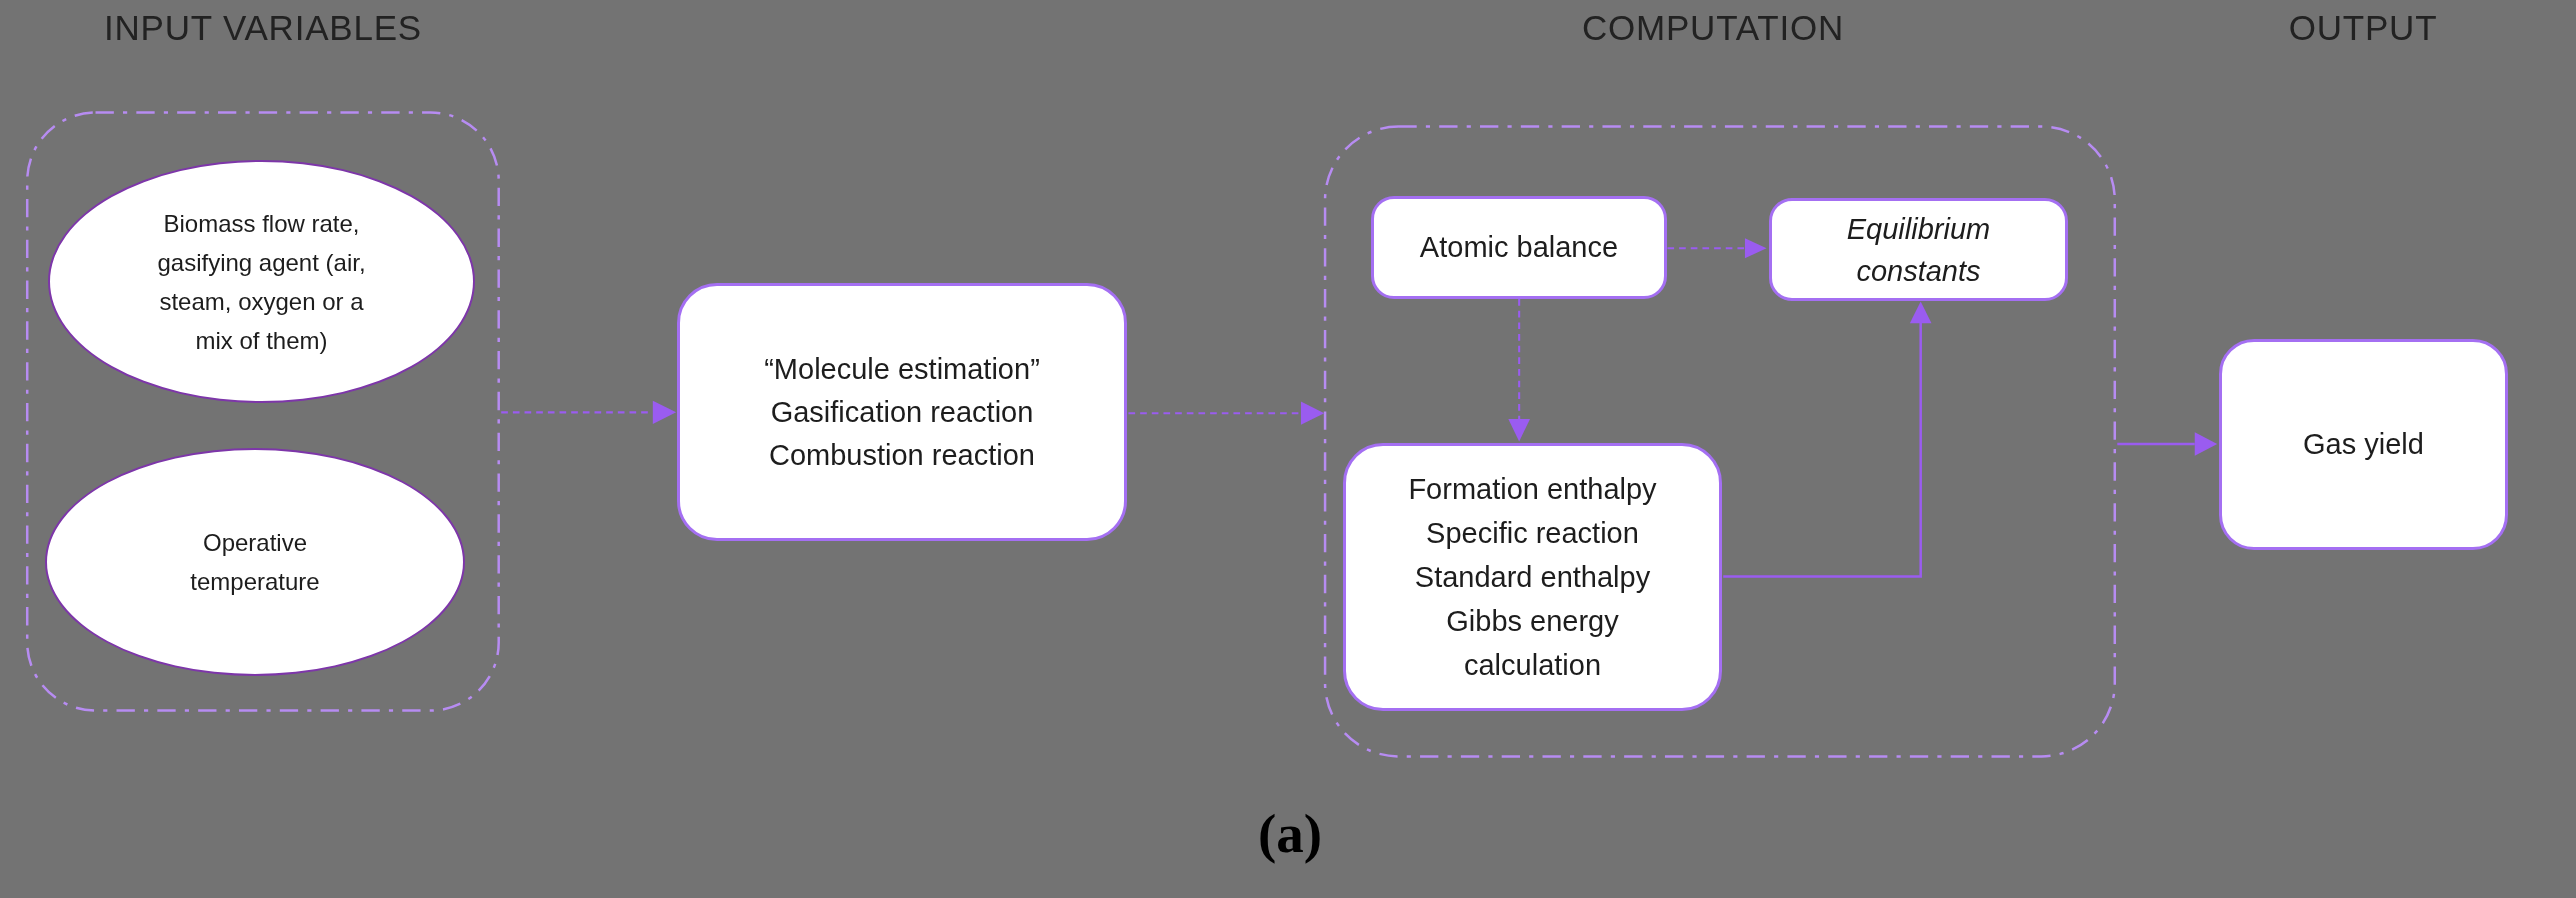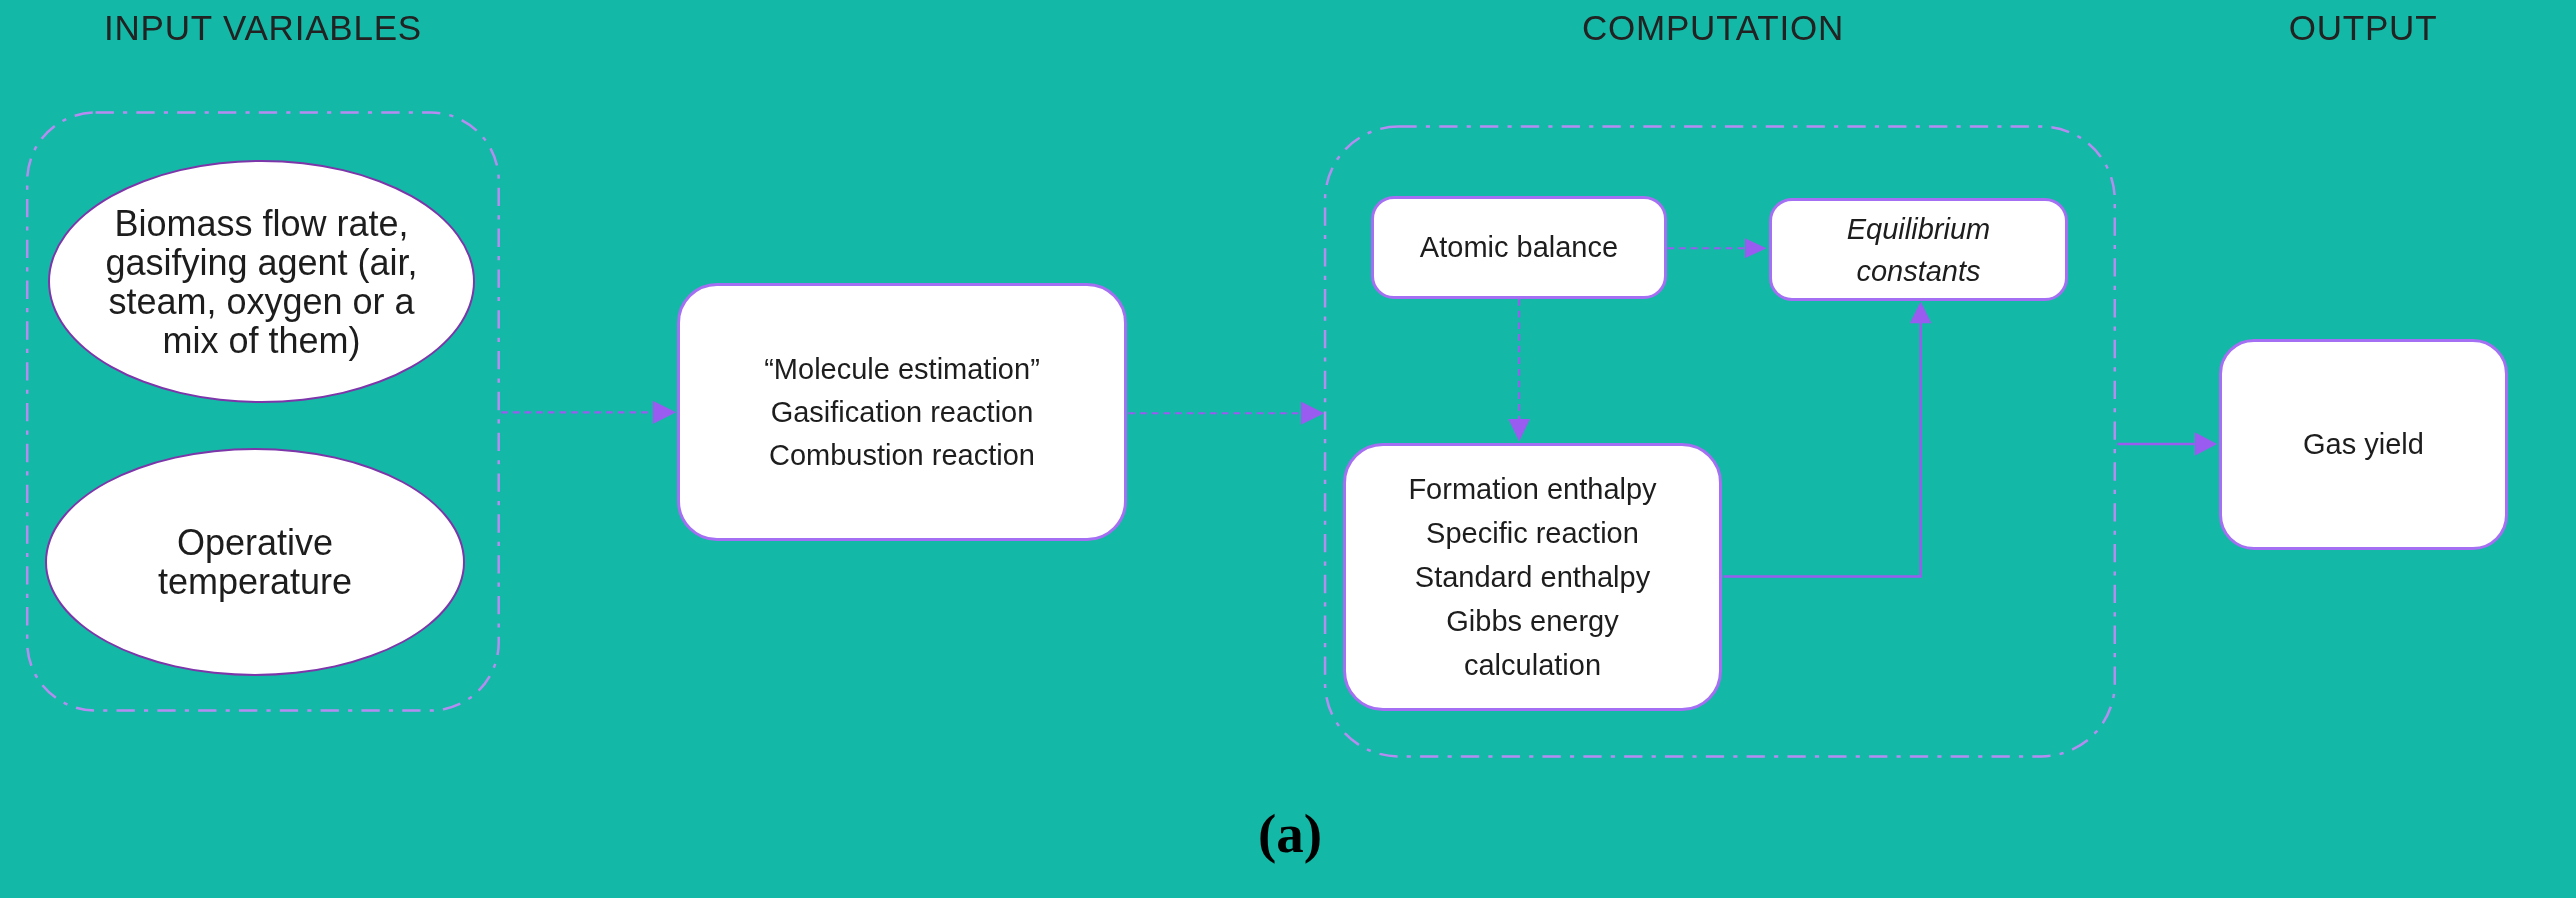--- a/index.html
+++ b/index.html
@@ -9,21 +9,21 @@
   }
   body {
     width: 2576px;
     height: 898px;
     font-family: "Liberation Sans", sans-serif;
   }
   .canvas {
     position: relative;
     width: 2576px;
     height: 898px;
-    background: #14b8a6;
+    background: #737373;
     overflow: hidden;
   }
   .layer {
     position: absolute;
     left: 0; top: 0;
   }
   .hdr {
     position: absolute;
     transform: translateX(-50%);
     white-space: nowrap;
@@ -38,21 +38,21 @@
     flex-direction: column;
     align-items: center;
     justify-content: center;
     text-align: center;
     color: #1d1d1d;
     box-sizing: border-box;
   }
   .ellipse {
     border: 2.5px solid #7d36a9;
     border-radius: 50%;
-    font-size: 36px;
+    font-size: 24px;
     line-height: 39px;
   }
   .rbox {
     border: 3.3px solid #a46ff2;
     font-size: 29px;
     line-height: 43px;
   }
   .panel-label {
     position: absolute;
     transform: translateX(-50%);

